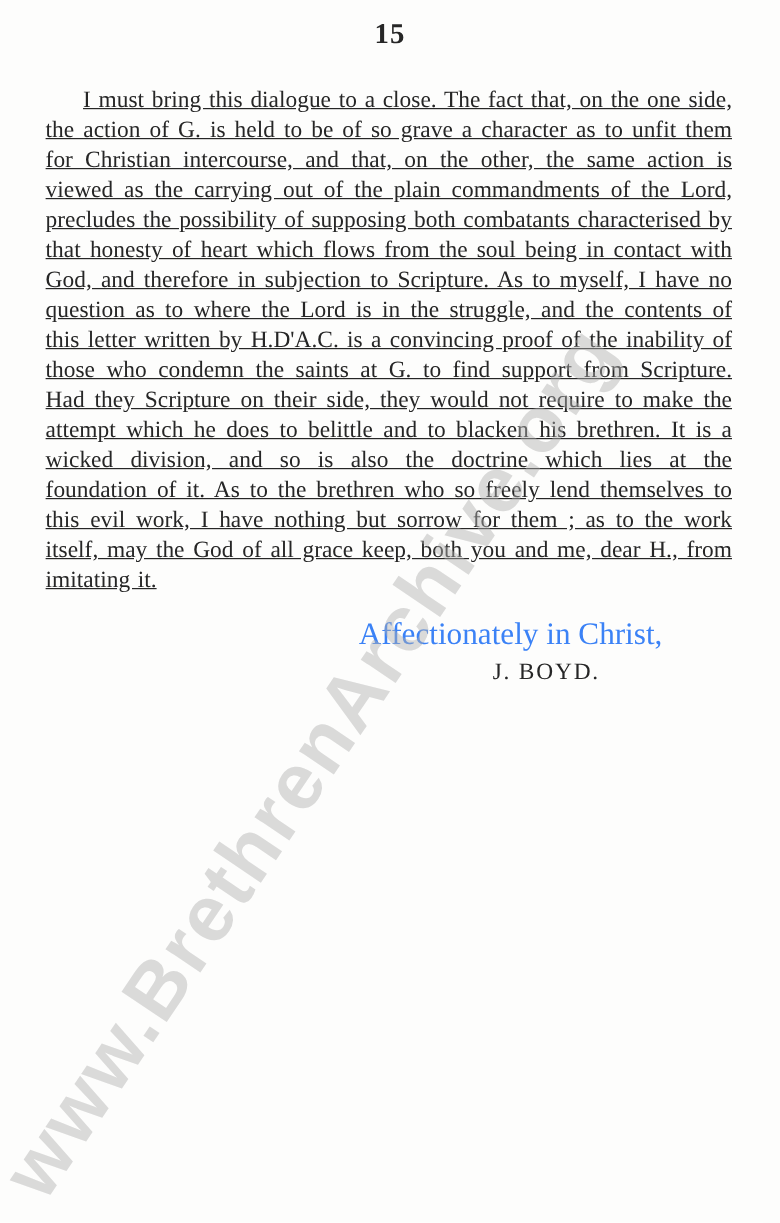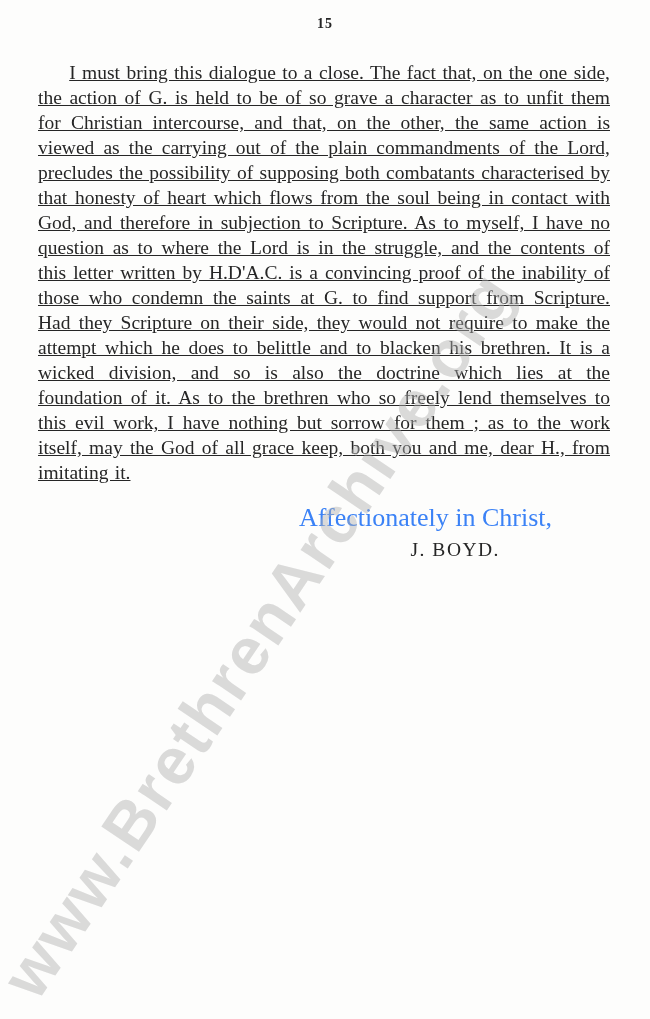--- a/index.html
+++ b/index.html
@@ -28,21 +28,21 @@
     font-weight: bold;
     letter-spacing: 2px;
     color: rgba(175, 175, 175, 0.45);
     white-space: nowrap;
     pointer-events: none;
     user-select: none;
   }
   .page-number {
     text-align: center;
     padding-top: 16px;
-    font-size: 14px;
+    font-size: 24px;
     font-weight: bold;
     letter-spacing: 1px;
     color: #262626;
   }
   .body-text {
     margin: 28px 40px 0 38px;
     font-size: 19.5px;
     line-height: 25px;
     text-align: justify;
     text-indent: 1.6em;

